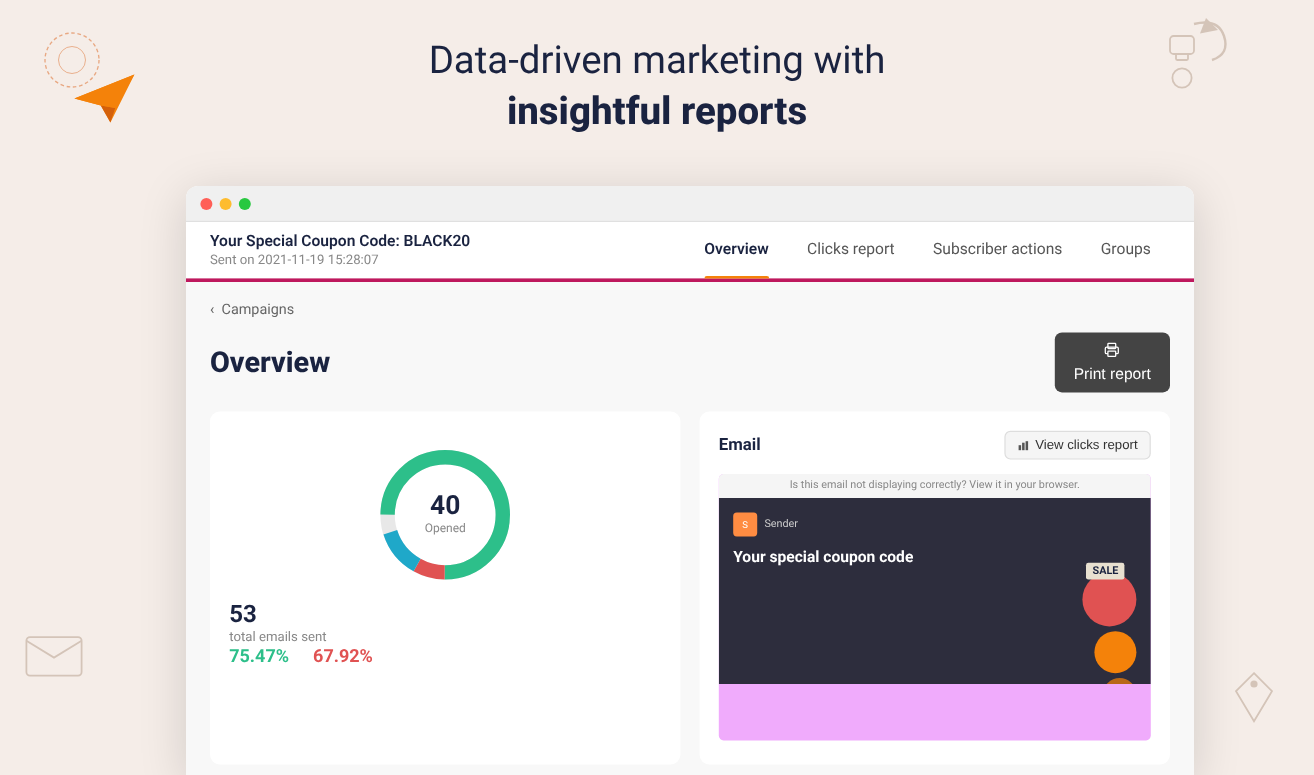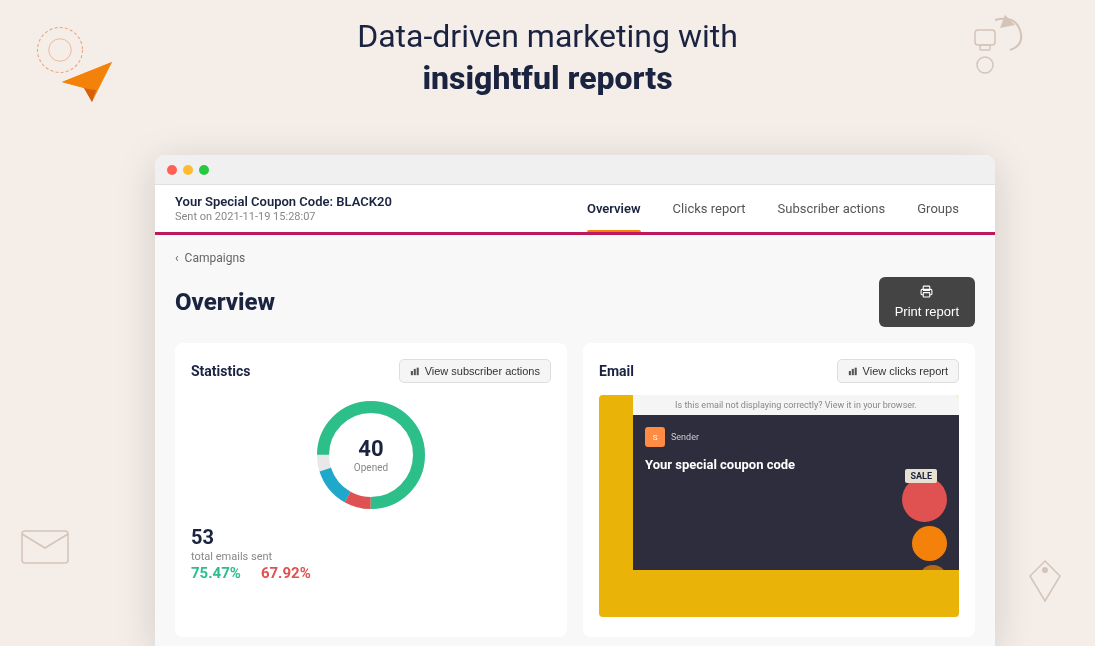--- a/index.html
+++ b/index.html
@@ -14,21 +14,21 @@
 
     
     .bg-decor {
       position: absolute;
       pointer-events: none;
     }
 
     
     .page-header {
       text-align: center;
-      padding-top: 16px;
+      padding-top: 30px;
       position: relative;
       z-index: 1;
     }
     .page-header h1 {
       font-size: 32px;
       color: #1a2340;
       font-weight: 400;
       line-height: 1.3;
     }
     .page-header h1 strong {
@@ -285,25 +285,24 @@
     }
     .stat-pct {
       font-size: 15px;
       font-weight: 700;
     }
     .pct-green { color: #2dbf8a; }
     .pct-red { color: #e05252; }
 
     
     .email-preview {
-      background: #eab308;
+      background: #f0abfc;
       border-radius: 4px;
       overflow: hidden;
       height: calc(100% - 40px);
-      padding-left: 34px;
     }
     .email-preview-inner {
       background: #2d2d3d;
       padding: 12px;
       height: 70%;
       position: relative;
       overflow: hidden;
     }
     .email-brand-bar {
       display: flex;
@@ -452,31 +451,20 @@
             <rect x="6" y="14" width="12" height="8" rx="1" stroke="white" stroke-width="2" fill="none"></rect>
           </svg>
           <span>Print report</span>
         </button>
       </div>
     </div>
 
     <div class="cards-row">
 
       <div class="card">
-        <div class="card-header">
-          <span class="card-title">Statistics</span>
-          <button class="btn-card-action">
-            <svg width="10" height="10" viewBox="0 0 24 24" fill="none">
-              <rect x="2" y="12" width="5" height="10" fill="#555"></rect>
-              <rect x="9" y="7" width="5" height="15" fill="#555"></rect>
-              <rect x="16" y="4" width="5" height="18" fill="#555"></rect>
-            </svg>
-            <span>View subscriber actions</span>
-          </button>
-        </div>
 
         <div class="donut-container">
           <div class="donut-wrapper">
             <svg width="120" height="120" viewBox="0 0 120 120">
 
               <circle cx="60" cy="60" r="48" fill="none" stroke="#e8e8e8" stroke-width="12"></circle>
 
               <circle cx="60" cy="60" r="48" fill="none" stroke="#2dbf8a" stroke-width="12" stroke-dasharray="226 75" stroke-dashoffset="75" transform="rotate(-90 60 60)"></circle>
 
               <circle cx="60" cy="60" r="48" fill="none" stroke="#e05252" stroke-width="12" stroke-dasharray="24 277" stroke-dashoffset="-151" transform="rotate(-90 60 60)"></circle>

